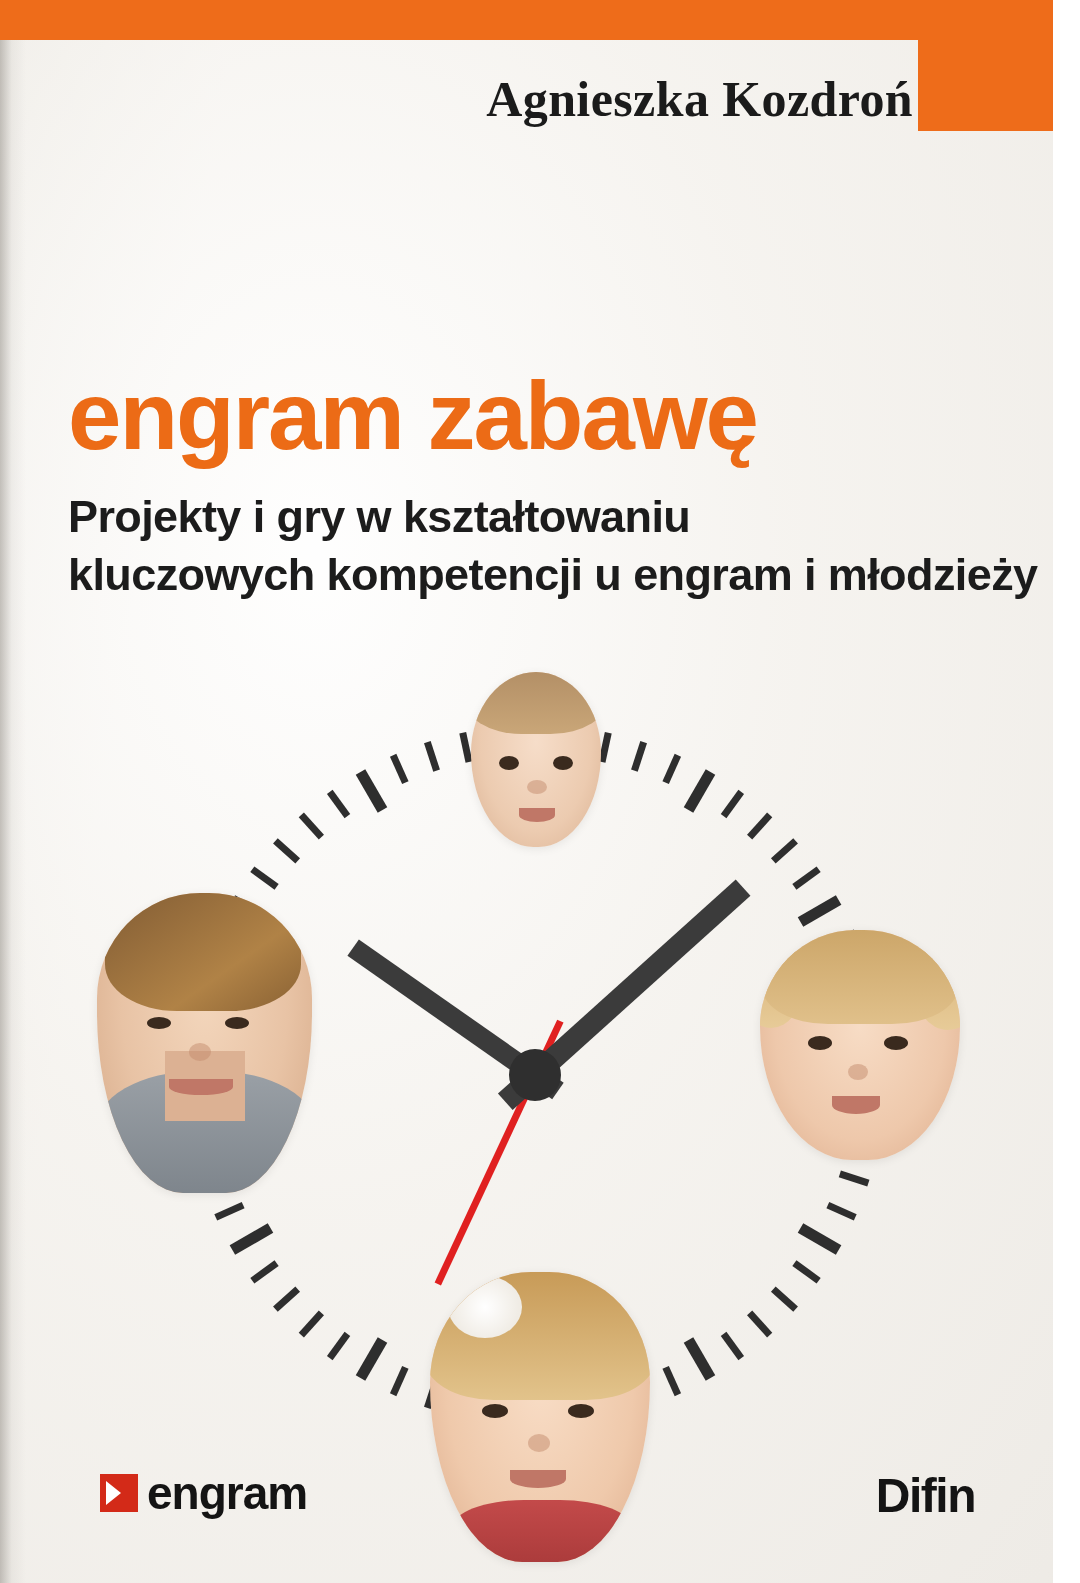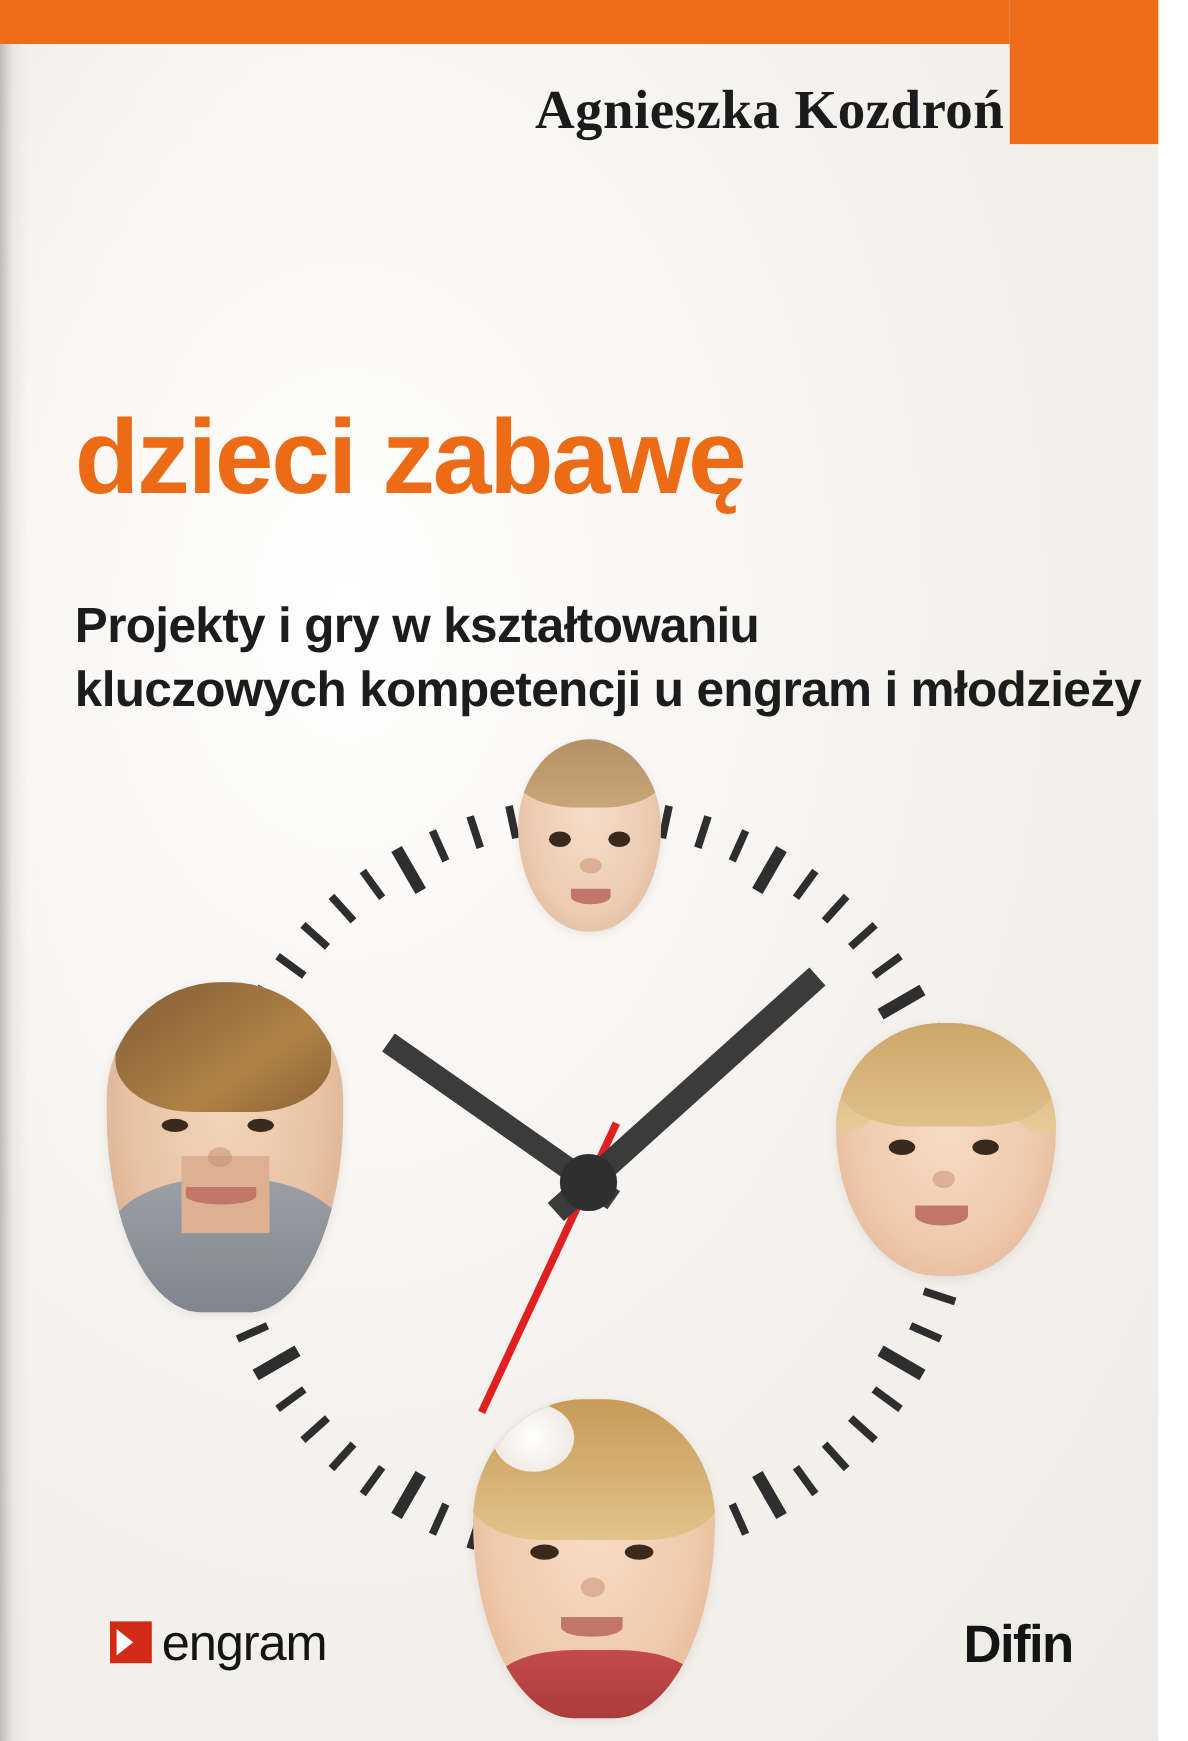--- a/index.html
+++ b/index.html
@@ -78,21 +78,21 @@
     font-size: 96px;
     font-weight: 700;
     color: #ec6b16;
     letter-spacing: -2px;
     line-height: 1;
     white-space: nowrap;
   }
   .subtitle {
     position: absolute;
     left: 68px;
-    top: 540px;
+    top: 488px;
     width: 990px;
     font-size: 45px;
     font-weight: 700;
     color: #1c1c1c;
     line-height: 1.28;
     letter-spacing: -0.6px;
   }
   .subtitle div { white-space: nowrap; }
 
   
@@ -299,21 +299,21 @@
     content: "";
     position: absolute;
     left: 6px; top: 7px;
     width: 0; height: 0;
     border-left: 15px solid #ffffff;
     border-top: 12px solid transparent;
     border-bottom: 12px solid transparent;
   }
   .engram-text {
     font-size: 46px;
-    font-weight: 400;
+    font-weight: 700;
     color: #141414;
     letter-spacing: -1px;
     line-height: 1;
   }
   .difin-logo {
     position: absolute;
     right: 78px;
     top: 1468px;
     font-size: 48px;
     font-weight: 700;
@@ -327,21 +327,21 @@
 <div class="cover">
 
   <div class="paper-texture"></div>
   <div class="left-edge-shadow"></div>
 
   <div class="top-bar"></div>
   <div class="top-bar-right"></div>
 
   <div class="author">Agnieszka Kozdroń</div>
 
-  <div class="title-2">dzieci zabawę</div>
+  <div class="title-2">engram zabawę</div>
 
   <div class="subtitle">
     <div>Projekty i gry w kształtowaniu</div>
     <div>kluczowych kompetencji u engram i młodzieży</div>
   </div>
 
   <div class="clock">
     <div class="tick major" style="transform: rotate(0deg);"></div>
     <div class="tick" style="transform: rotate(6deg);"></div>
     <div class="tick" style="transform: rotate(12deg);"></div>

